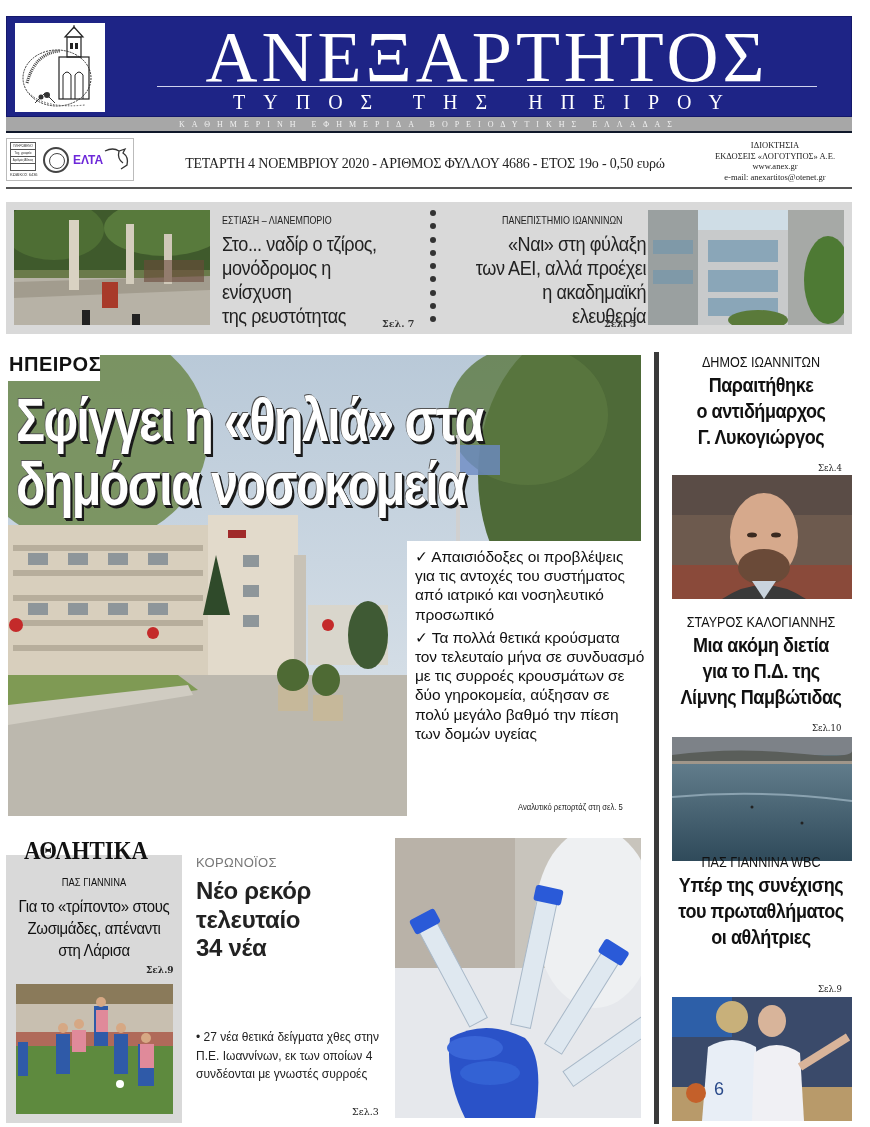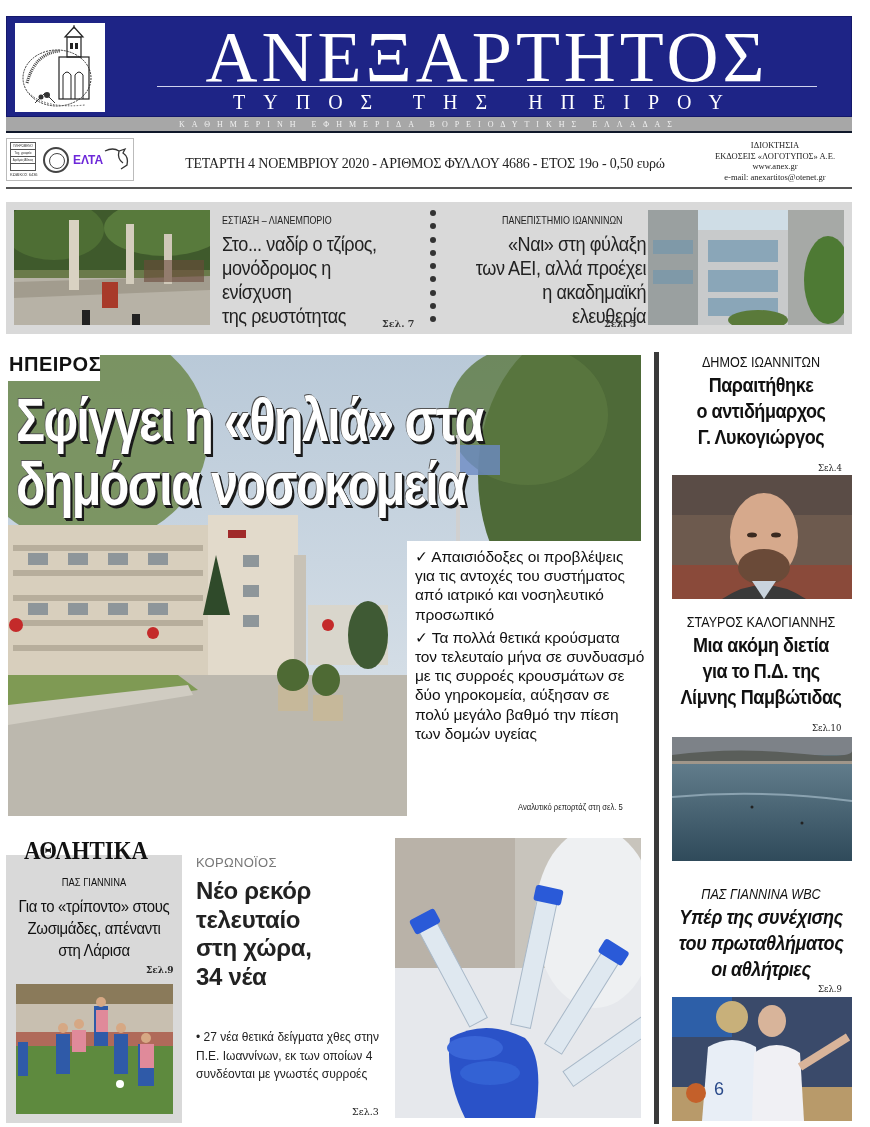--- a/index.html
+++ b/index.html
@@ -308,21 +308,21 @@
     <rect width="180" height="124" fill="url(#lake)"></rect>
     <rect y="0" width="180" height="18" fill="#7d8288"></rect>
     <path d="M0 18 Q60 10 120 16 T180 14 L180 26 L0 26 Z" fill="#5a5e5a"></path>
     <rect y="24" width="180" height="3" fill="#a0968a"></rect>
     <path d="M0 60 Q90 52 180 64" stroke="#8aa2b0" stroke-width="2" fill="none"></path>
     <circle cx="80" cy="70" r="1.5" fill="#222"></circle>
       <circle cx="130" cy="86" r="1.5" fill="#222"></circle>
   </svg>
 </div>
 
-<div class="rc" style="top:886px;font-style:italic;">
+<div class="rc" style="top:854px;">
   <div class="rc-kicker">ΠΑΣ ΓΙΑΝΝΙΝΑ WBC</div>
   <div class="rc-head" style="margin-top:2px;">
     <div>Υπέρ της συνέχισης</div>
     <div>του πρωταθλήματος</div>
     <div>οι αθλήτριες</div>
   </div>
 </div>
 <div class="rc-ref" style="left:818px;top:984px;">Σελ.9</div>
 <div class="rc-img" style="top:997px;height:124px;">
   <svg viewBox="0 0 180 124" preserveAspectRatio="none">
@@ -375,21 +375,20 @@
         <circle cx="130" cy="54" r="5"></circle>
     </g>
     <circle cx="104" cy="100" r="4" fill="#fff"></circle>
   </svg>
 </div>
 
 <div class="covid-kicker">ΚΟΡΩΝΟΪΟΣ</div>
 <div class="covid-head">
   <div>Νέο ρεκόρ</div>
   <div>τελευταίο</div>
-  <div>στη χώρα,</div>
   <div>34 νέα</div>
 </div>
 <div class="covid-bullet">• 27 νέα θετικά δείγματα χθες στην Π.Ε. Ιωαννίνων, εκ των οποίων 4 συνδέονται με γνωστές συρροές</div>
 <div class="covid-ref">Σελ.3</div>
 <div class="covid-img">
   <svg viewBox="0 0 246 280" preserveAspectRatio="none">
     <rect width="246" height="280" fill="#c8c4bc"></rect>
     <rect x="0" y="0" width="120" height="280" fill="#b9b2a8"></rect>
     <rect x="0" y="130" width="246" height="150" fill="#e6e8ec"></rect>
     <ellipse cx="200" cy="80" rx="60" ry="90" fill="#eef0f2"></ellipse>

